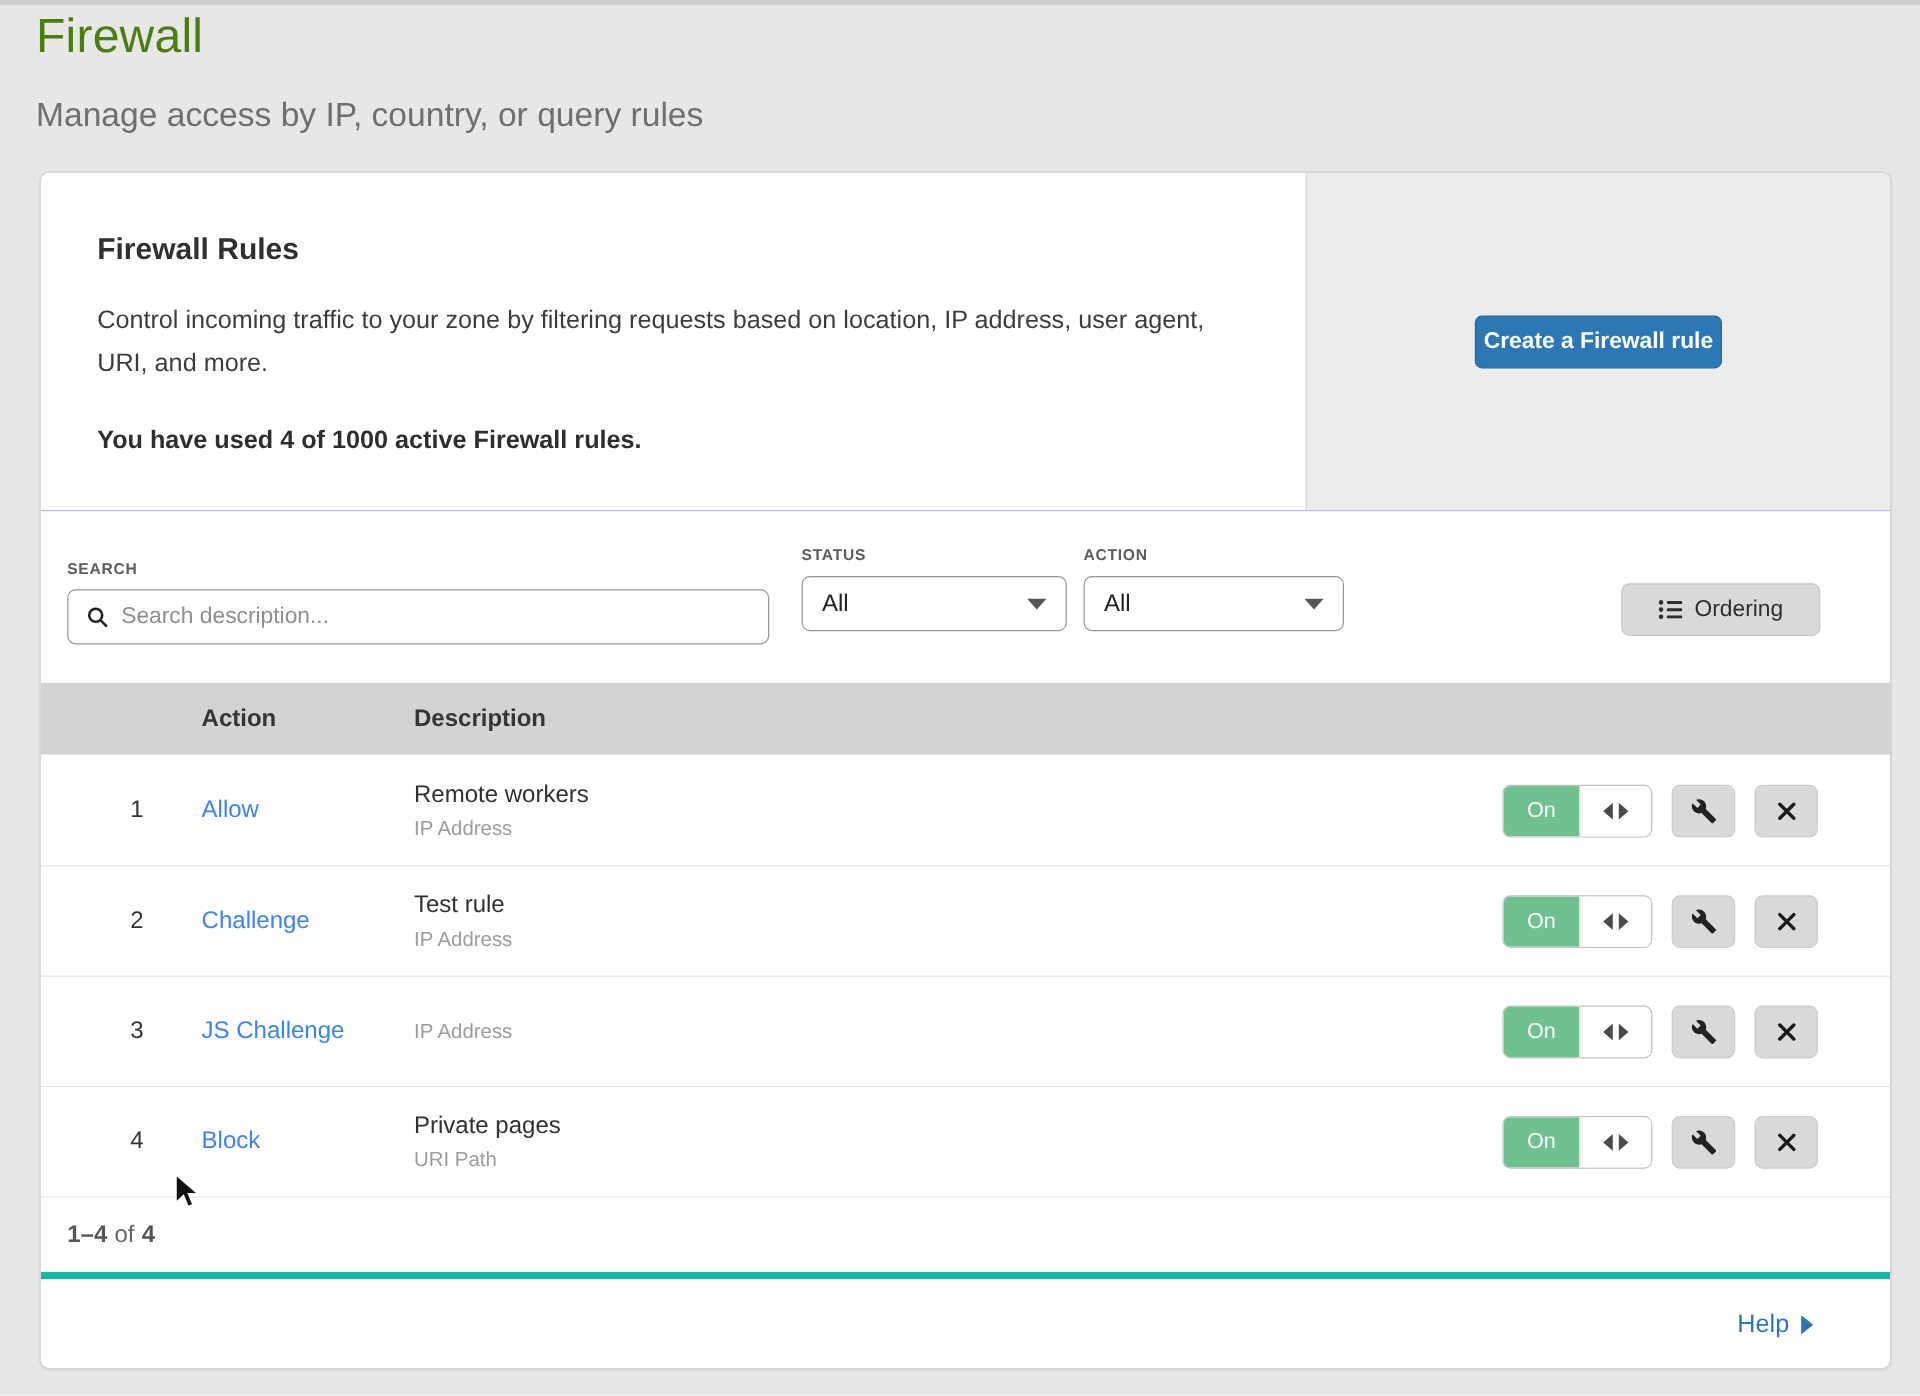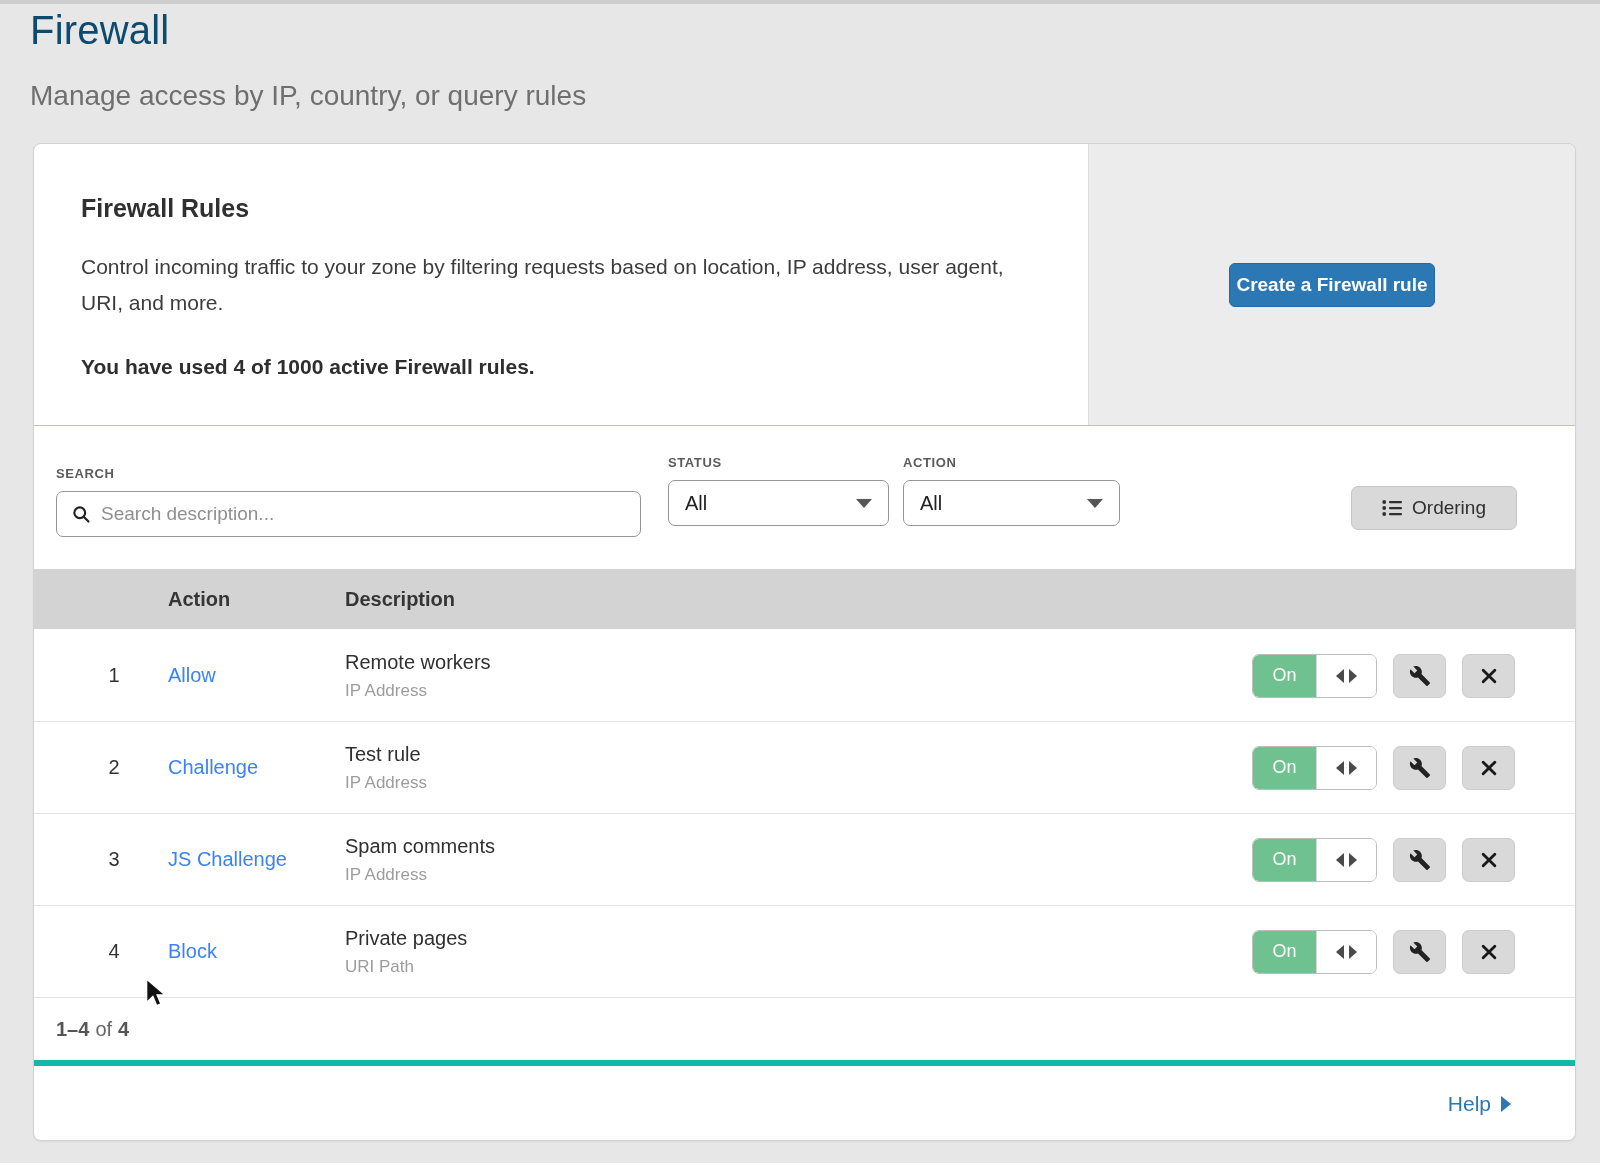--- a/index.html
+++ b/index.html
@@ -4,21 +4,21 @@
 <style>
   * { margin:0; padding:0; box-sizing:border-box; }
   html,body { width:1600px; height:1163px; overflow:hidden; }
   body {
     font-family:"Liberation Sans","DejaVu Sans",sans-serif;
     background:#e7e7e7; position:relative; color:#333;
   }
   .top-strip { position:absolute; top:0; left:0; right:0; height:4px; background:#cdcdcd; }
 
   
-  .page-title { position:absolute; left:30px; top:8px; font-size:40px; font-weight:400; color:#0c4a6e; letter-spacing:.2px; }
+  .page-title { position:absolute; left:30px; top:8px; font-size:40px; font-weight:400; color:#4d7c0f; letter-spacing:.2px; }
   .page-subtitle { position:absolute; left:30px; top:80px; font-size:28px; font-weight:400; color:#6f6f6f; }
 
   
   .card {
     position:absolute; left:33px; top:143px; width:1543px; height:998px;
     background:#fff; border:1px solid #d2d2d2; border-radius:8px;
     box-shadow:0 1px 2px rgba(0,0,0,.06);
     overflow:hidden;
   }
 
@@ -255,21 +255,20 @@
             </svg>
         </span>
       </button>
     </div>
   </div>
 
   <div class="t-row">
     <div class="cell-num">3</div>
     <div class="cell-action">JS Challenge</div>
     <div class="cell-desc">
-      <div class="d-title">Spam comments</div>
       <div class="d-sub">IP Address</div>
     </div>
     <div class="cell-controls">
       <div class="toggle">
         <div class="toggle-on">On</div>
         <div class="toggle-drag">
           <span class="tri-left"></span>
           <span class="tri-right"></span>
         </div>
       </div>

